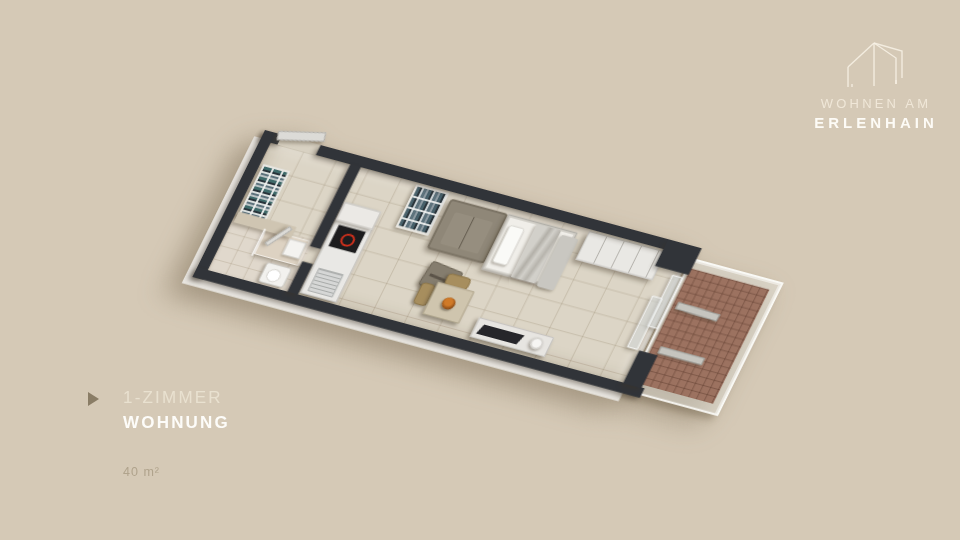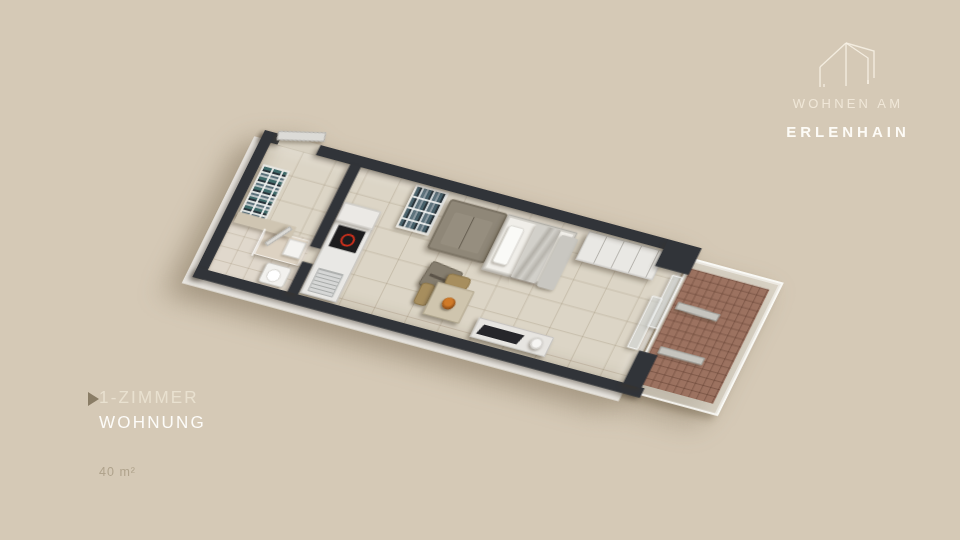--- a/index.html
+++ b/index.html
@@ -4,32 +4,32 @@
 <style>
   html,body{margin:0;padding:0;}
   body{
     width:960px;height:540px;overflow:hidden;position:relative;
     background:#d5c9b6;
     font-family:"Liberation Sans", sans-serif;
   }
   .stage{position:absolute;inset:0;}
 
   
-  .brand{position:absolute;left:770px;top:34px;width:156px;text-align:center;}
+  .brand{position:absolute;left:798px;top:34px;width:156px;text-align:center;}
   .brand svg{display:block;margin:0 auto 6px auto;}
   .brand-line1{font-size:13px;letter-spacing:3.2px;color:rgba(247,240,226,.78);font-weight:400;}
-  .brand-line2{font-size:15px;letter-spacing:4px;color:#fdfbf6;font-weight:700;margin-top:12px;}
-
-  
-  .caption{position:absolute;left:88px;top:388px;display:flex;gap:0;}
+  .brand-line2{font-size:15px;letter-spacing:4px;color:#fdfbf6;font-weight:700;margin-top:3px;}
+
+  
+  .caption{position:absolute;left:88px;top:388px;display:flex;gap:24px;}
   .marker{width:0;height:0;margin-top:4px;
     border-top:7px solid transparent;border-bottom:7px solid transparent;
     border-left:11px solid #8a7d66;}
   .cap1{font-size:17px;letter-spacing:2.2px;color:#e9e1d0;font-weight:400;}
-  .cap2{font-size:17px;letter-spacing:2.2px;color:#fdfcf9;font-weight:400;margin-top:5px;}
+  .cap2{font-size:17px;letter-spacing:2.2px;color:#fdfcf9;font-weight:700;margin-top:5px;}
   .cap-area{font-size:12.5px;letter-spacing:1px;color:#b0a38c;margin-top:32px;}
 
   
   .plan-wrap{
     position:absolute;left:265px;top:130px;width:0;height:0;
     transform:matrix(0.96,0.26,-0.44,0.89,0,0);
     transform-origin:0 0;
     filter:drop-shadow(-10px 14px 14px rgba(100,85,60,.45));
   }
   .f{position:absolute;box-sizing:border-box;}

